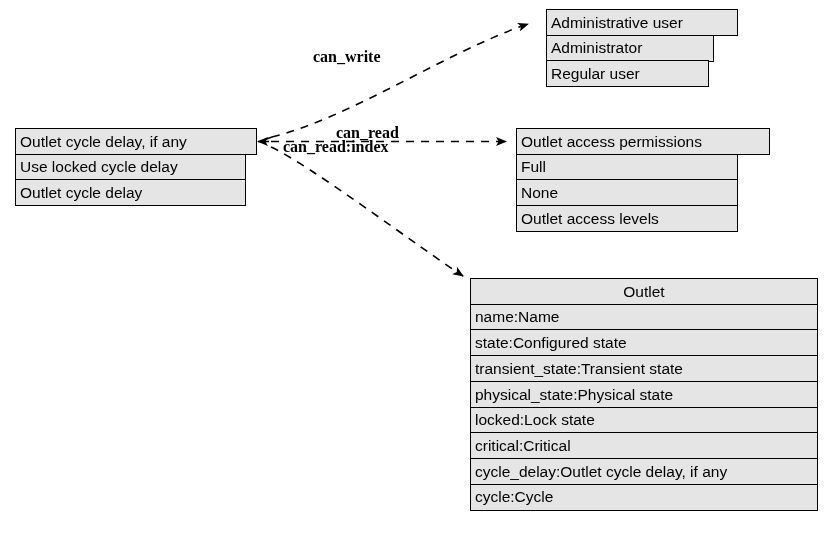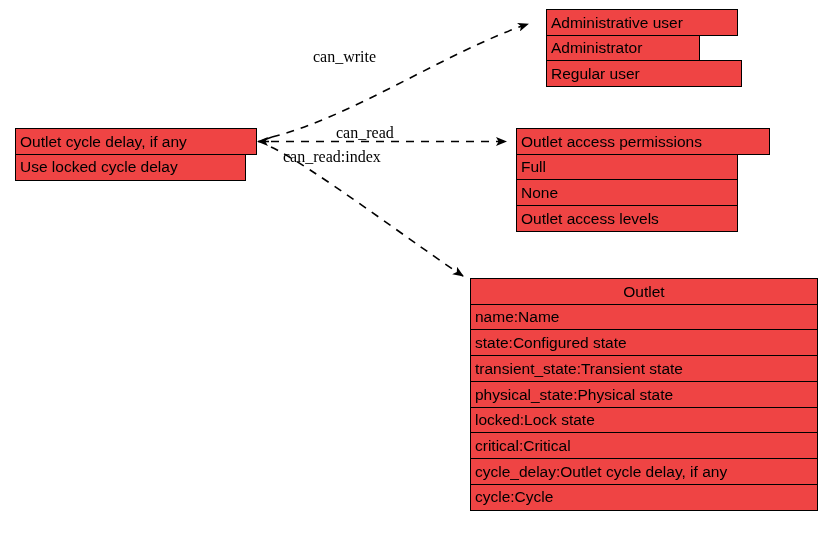--- a/index.html
+++ b/index.html
@@ -27,21 +27,21 @@
     height: 540px;
     pointer-events: none;
   }
   .node {
     position: absolute;
     box-sizing: border-box;
   }
   .row {
     box-sizing: border-box;
     border: 1.3px solid #000000;
-    background: #ef4444;
+    background: #e5e5e5;
     font-family: "Liberation Sans", sans-serif;
     font-size: 15.5px;
     line-height: 1;
     color: #000000;
     white-space: nowrap;
     display: flex;
     align-items: center;
     padding: 0 4px;
     height: 27px;
     margin-top: -1.3px;
@@ -49,20 +49,21 @@
   .row.first { margin-top: 0; }
   .row.header { z-index: 3; position: relative; }
   .row.center { justify-content: center; }
   .edge-label {
     position: absolute;
     font-family: "Liberation Serif", serif;
     font-size: 16px;
     color: #000000;
     white-space: nowrap;
     background: transparent;
+    font-weight: bold;
   }
 </style>
 </head>
 <body>
 
 <div id="canvas">
 
   <svg class="edges" viewBox="0 0 833 540" width="833" height="540" xmlns="http://www.w3.org/2000/svg">
     <defs>
       <marker id="arrowR" markerWidth="11" markerHeight="9" refX="10" refY="4.5" orient="auto" markerUnits="userSpaceOnUse">
@@ -87,26 +88,27 @@
     </g>
 
     <g>
       <path d="M269,141.5 L258,141.5" fill="none" stroke="#000000" stroke-width="1.6" marker-end="url(#arrowL)"></path>
     </g>
   </svg>
 
   <div class="node" style="left:15px; top:128px; width:242px;">
     <div class="row header first" style="width:242px;text-align:center;">Outlet cycle delay, if any</div>
     <div class="row" style="width:231px;">Use locked cycle delay</div>
+    <div class="row" style="width:231px;">Outlet cycle delay</div>
   </div>
 
   <div class="node" style="left:546px; top:9px; width:192px;">
     <div class="row header first" style="width:192px;">Administrative user</div>
-    <div class="row" style="width:154px;">Administrator</div>
-    <div class="row" style="width:196px;text-align:center;">Regular user</div>
+    <div class="row" style="width:168px;">Administrator</div>
+    <div class="row" style="width:163px;text-align:center;">Regular user</div>
   </div>
 
   <div class="node" style="left:516px; top:128px; width:254px;">
     <div class="row header first" style="width:254px;">Outlet access permissions</div>
     <div class="row" style="width:222px;">Full</div>
     <div class="row" style="width:222px;">None</div>
     <div class="row" style="width:222px;">Outlet access levels</div>
   </div>
 
   <div class="node" style="left:470px; top:278px; width:348px;">
@@ -118,15 +120,15 @@
     <div class="row" style="width:348px;">locked:Lock state</div>
     <div class="row" style="width:348px;">critical:Critical</div>
     <div class="row" style="width:348px;">cycle_delay:Outlet cycle delay, if any</div>
     <div class="row" style="width:348px;">cycle:Cycle</div>
   </div>
 
   <div class="edge-label" style="left:313px; top:48px;">can_write</div>
 
   <div class="edge-label" style="left:320px; top:124px;margin-left:16px;">can_read</div>
 
-  <div class="edge-label" style="left:283px; top:148px;">can_read:index</div>
+  <div class="edge-label" style="left:283px; top:138px;">can_read:index</div>
 
 </div>
 
 </body></html>

